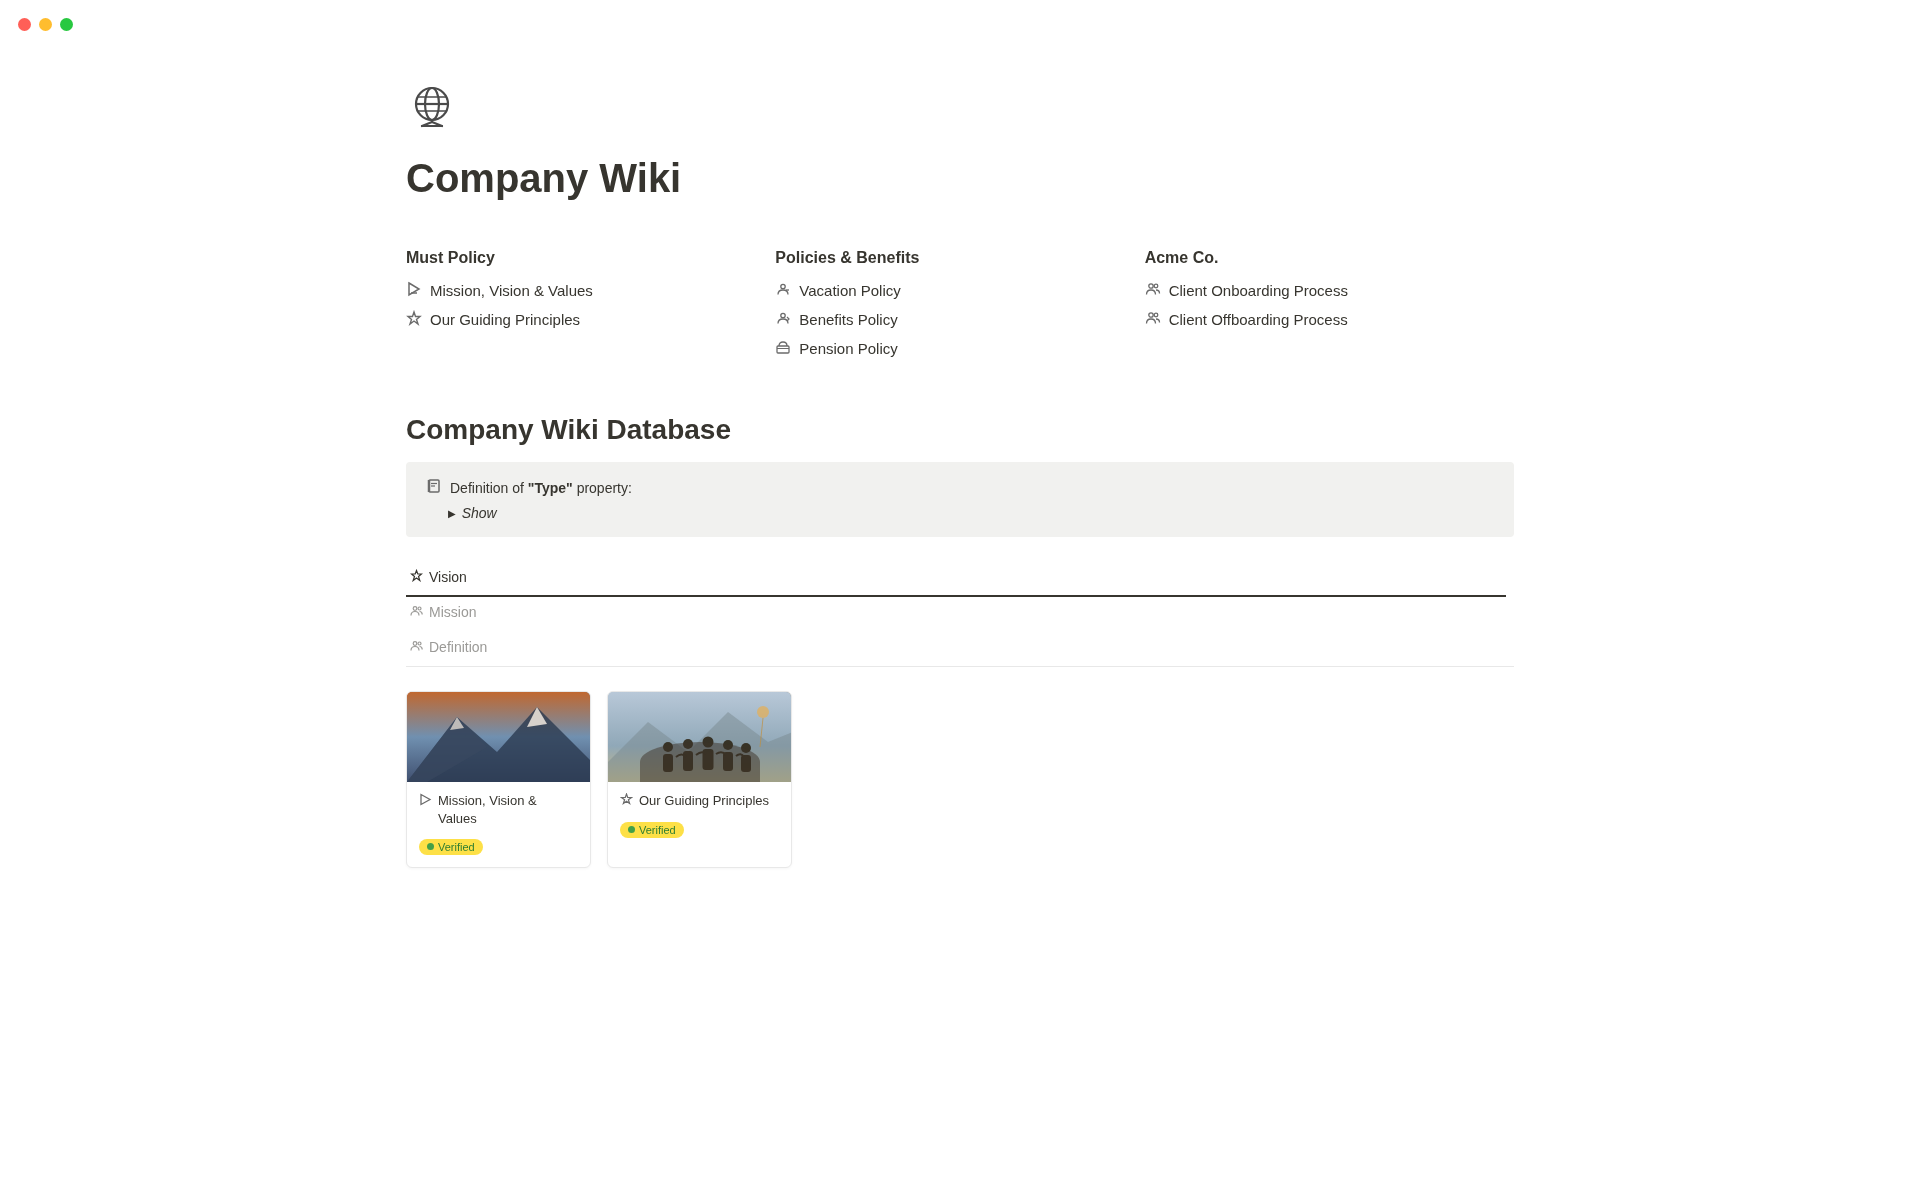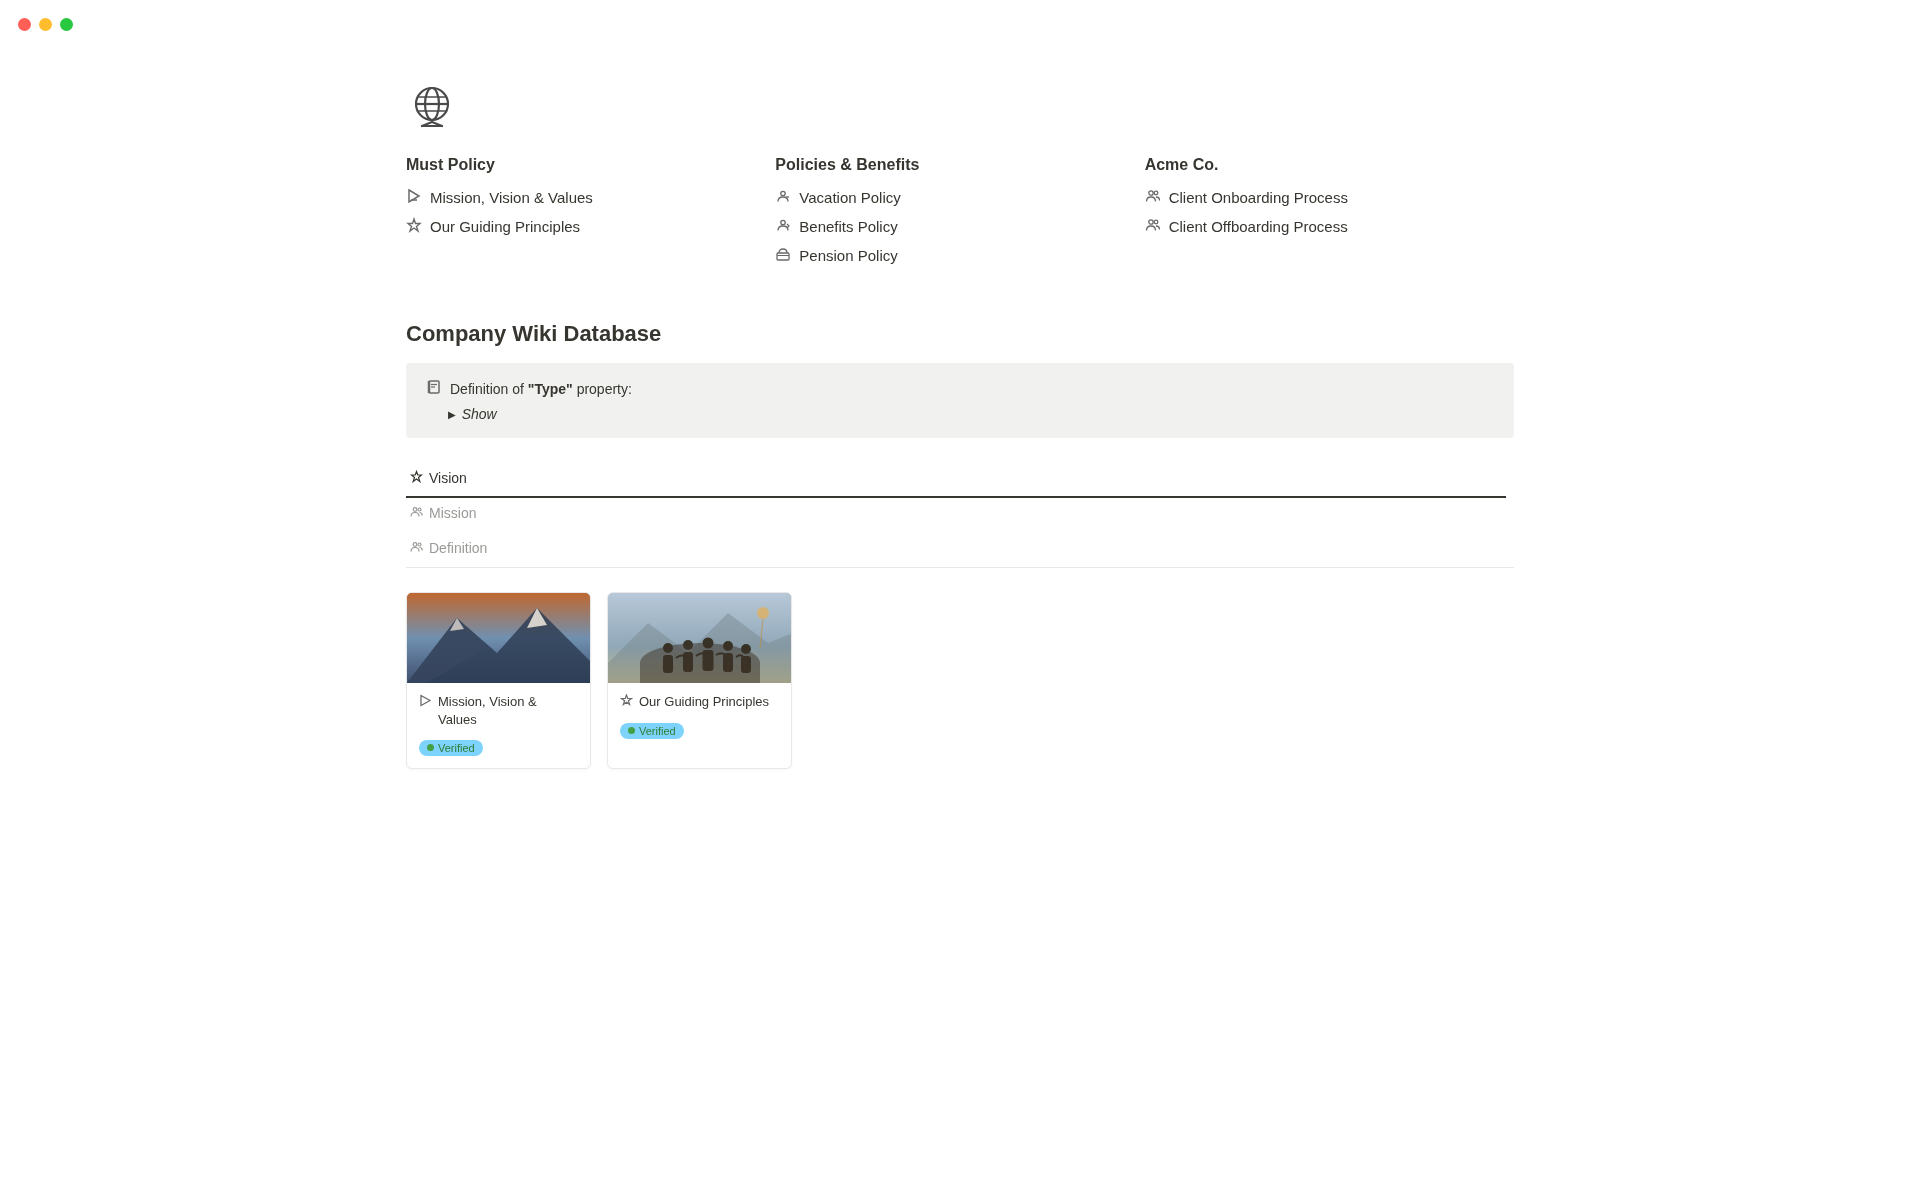--- a/index.html
+++ b/index.html
@@ -87,21 +87,21 @@
     }
 
     .link-icon {
       font-size: 15px;
       color: #6b6b6b;
       flex-shrink: 0;
     }
 
     
     .db-title {
-      font-size: 22px;
+      font-size: 28px;
       font-weight: 700;
       color: #37352f;
       margin-bottom: 16px;
     }
 
     
     .info-box {
       background: #f1f1ef;
       border-radius: 4px;
       padding: 16px 20px;
@@ -239,21 +239,21 @@
     .card-title-icon {
       font-size: 13px;
       flex-shrink: 0;
       margin-top: 1px;
     }
 
     .verified-badge {
       display: inline-flex;
       align-items: center;
       gap: 4px;
-      background: #7dd3fc;
+      background: #fde047;
       color: #2e7d32;
       font-size: 11px;
       font-weight: 500;
       padding: 2px 8px;
       border-radius: 12px;
     }
 
     .verified-dot {
       width: 7px;
       height: 7px;
@@ -280,20 +280,21 @@
       <ellipse cx="26" cy="24" rx="7" ry="16" stroke="#4a4a4a" stroke-width="2.2" fill="none"></ellipse>
       <line x1="10" y1="24" x2="42" y2="24" stroke="#4a4a4a" stroke-width="2.2"></line>
       <line x1="12" y1="17" x2="40" y2="17" stroke="#4a4a4a" stroke-width="1.5"></line>
       <line x1="12" y1="31" x2="40" y2="31" stroke="#4a4a4a" stroke-width="1.5"></line>
       <line x1="26" y1="42" x2="16" y2="46" stroke="#4a4a4a" stroke-width="2.2" stroke-linecap="round"></line>
       <line x1="26" y1="42" x2="36" y2="46" stroke="#4a4a4a" stroke-width="2.2" stroke-linecap="round"></line>
       <line x1="16" y1="46" x2="36" y2="46" stroke="#4a4a4a" stroke-width="2.2" stroke-linecap="round"></line>
     </svg>
   </div>
 
+  <h1 class="page-title">Company Wiki</h1>
 
   <div class="sections-grid">
 
     <div class="section-column">
       <div class="section-title">Must Policy</div>
       <div class="section-links">
         <a class="section-link">
           <span class="link-icon">
             <svg width="16" height="16" viewBox="0 0 16 16" fill="none">
                 <polygon points="3,2 13,8 3,14" fill="none" stroke="#6b6b6b" stroke-width="1.5"></polygon>

